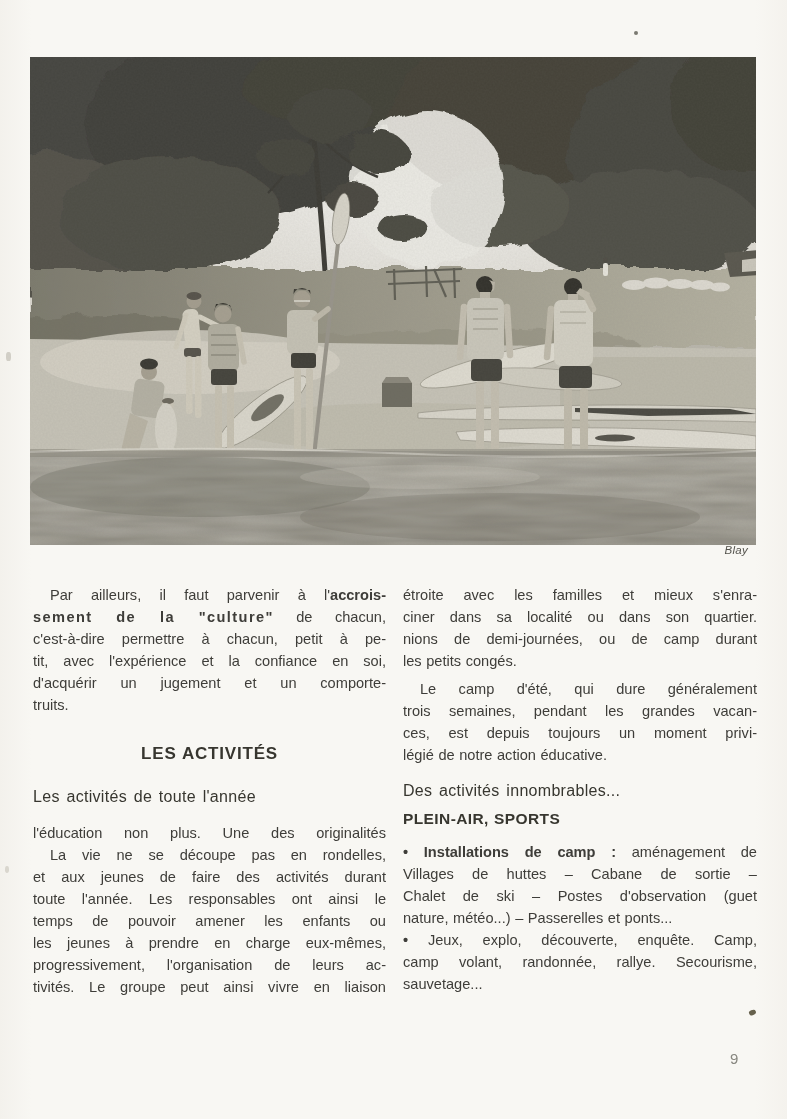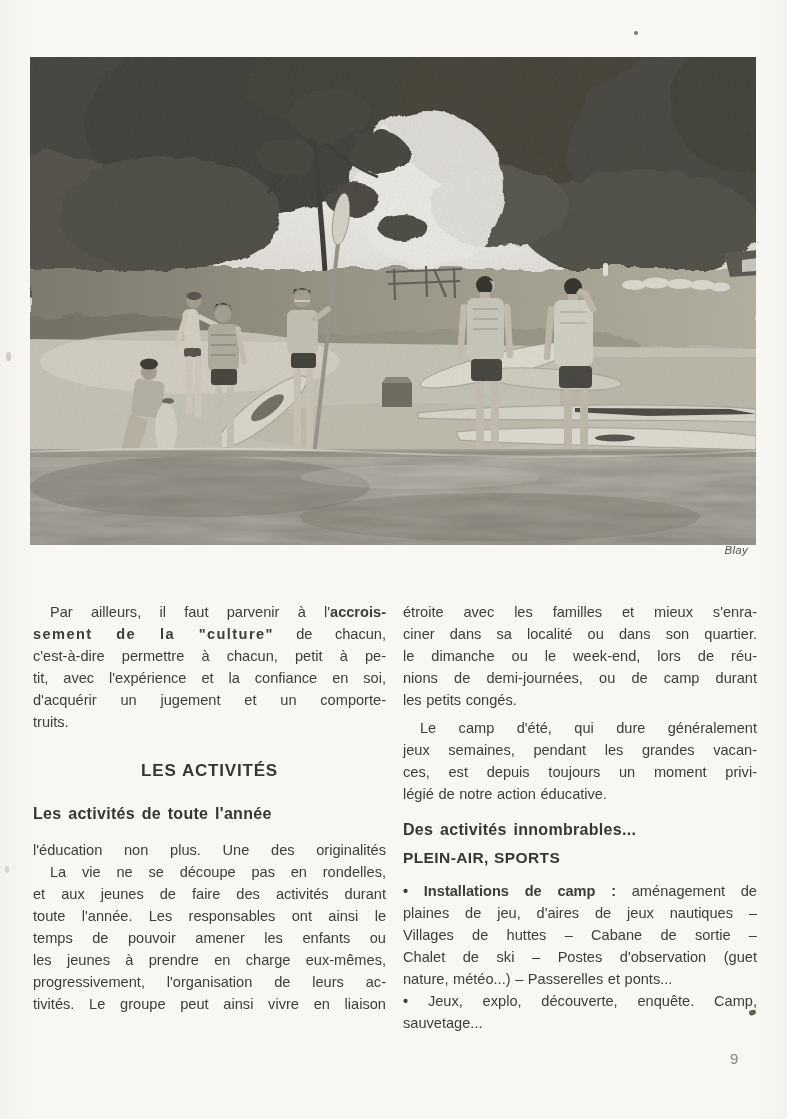--- a/index.html
+++ b/index.html
@@ -7,31 +7,31 @@
     position:relative;width:787px;height:1119px;margin:0 auto;
     background:linear-gradient(90deg,#f3f1ec 0%,#f8f7f3 4%,#f8f7f3 96%,#f4f2ed 100%);
     font-family:"Liberation Sans","DejaVu Sans",sans-serif;
     color:#3e3d39;overflow:hidden;
   }
   
   .photo{position:absolute;left:30px;top:57px;width:726px;height:488px;background:#b9b6ac;}
   .photo svg{display:block;width:100%;height:100%;}
   .credit{position:absolute;top:544px;right:39px;font-style:italic;font-size:11.5px;color:#53524c;letter-spacing:.3px;}
   
-  .columns{position:absolute;left:33px;top:601px;width:724px;display:flex;gap:17px;}
+  .columns{position:absolute;left:33px;top:584px;width:724px;display:flex;gap:17px;}
   .col{font-size:14.6px;line-height:22px;word-spacing:.5px;}
   .col.left{width:353px;}
   .col.right{width:354px;}
   .tline{text-align:justify;text-align-last:justify;}
   .tline.tlast{text-align-last:left;}
   .tline.ind{text-indent:17px;}
   .b{font-weight:700;}
   .ls{letter-spacing:1.4px;}
   .h-main{font-size:17px;font-weight:700;text-align:center;letter-spacing:.8px;margin:26px 0 0 0;line-height:24px;color:#37362f;}
-  .h-sub{font-size:16px;font-weight:700;letter-spacing:.3px;word-spacing:2px;margin:20px 0 0 0;line-height:22px;color:#37362f;}
+  .h-sub{font-size:16px;font-weight:400;letter-spacing:.3px;word-spacing:2px;margin:20px 0 0 0;line-height:22px;color:#37362f;}
   .h-sub2{font-size:15.5px;font-weight:700;letter-spacing:.4px;margin:6px 0 0 0;line-height:21px;color:#37362f;}
   .para{margin:0;}
   .mt14{margin-top:14px;} .mt6{margin-top:6px;} .mt12{margin-top:12px;} .mt2{margin-top:12px;}
   
   .page-number{position:absolute;top:1050px;left:730px;font-size:15px;color:#87867f;}
   .speck-a{position:absolute;left:634px;top:31px;width:4px;height:4px;border-radius:50%;background:#5a5950;opacity:.8;}
   .speck-b{position:absolute;left:749px;top:1010px;width:7px;height:5px;background:#4c462f;border-radius:2px 60% 50% 40%;transform:rotate(-25deg);opacity:.85;}
   .speck-c{position:absolute;left:6px;top:352px;width:5px;height:9px;background:#b9b6ac;opacity:.6;border-radius:40%;}
   .speck-d{position:absolute;left:5px;top:866px;width:4px;height:7px;background:#c2bfb5;opacity:.55;border-radius:40%;}
 </style>
@@ -281,41 +281,40 @@
           <div class="tline"><span>les jeunes à prendre en charge eux-mêmes,</span></div>
           <div class="tline"><span>progressivement, l'organisation de leurs ac-</span></div>
           <div class="tline"><span>tivités. Le groupe peut ainsi vivre en liaison</span></div>
         </div>
     </div>
 
     <div class="col right">
       <div class="para">
           <div class="tline"><span>étroite avec les familles et mieux s'enra-</span></div>
           <div class="tline"><span>ciner dans sa localité ou dans son quartier.</span></div>
-          <div class="tline"><span>le dimanche ou le week-end, lors de réu-</span></div>
           <div class="tline"><span>nions de demi-journées, ou de camp durant</span></div>
           <div class="tline tlast"><span>les petits congés.</span></div>
         </div>
       <div class="para mt6">
           <div class="tline ind"><span>Le camp d'été, qui dure généralement</span></div>
-          <div class="tline"><span>jeux semaines, pendant les grandes vacan-</span></div>
+          <div class="tline"><span>trois semaines, pendant les grandes vacan-</span></div>
           <div class="tline"><span>ces, est depuis toujours un moment privi-</span></div>
           <div class="tline tlast"><span>légié de notre action éducative.</span></div>
         </div>
       <h3 class="h-sub mt12" style="margin-top:14px;">Des activités innombrables...</h3>
       <h4 class="h-sub2">PLEIN-AIR, SPORTS</h4>
       <div class="para mt2">
           <div class="tline"><span class="b">• </span><span class="b">Installations de camp :</span><span> aménagement de</span></div>
-          <div class="tline"><span>plaines de jeu, d'aires de jeux nautiques –</span></div>
           <div class="tline"><span>Villages de huttes – Cabane de sortie –</span></div>
           <div class="tline"><span>Chalet de ski – Postes d'observation (guet</span></div>
           <div class="tline tlast"><span>nature, météo...) – Passerelles et ponts...</span></div>
         </div>
       <div class="para">
           <div class="tline"><span class="b">• </span><span>Jeux, explo, découverte, enquête. Camp,</span></div>
+          <div class="tline"><span>camp volant, randonnée, rallye. Secourisme,</span></div>
           <div class="tline tlast"><span>sauvetage...</span></div>
         </div>
     </div>
 
   </div>
 
   <div class="page-number">9</div>
 
   <div class="speck-a"></div>
   <div class="speck-b"></div>

